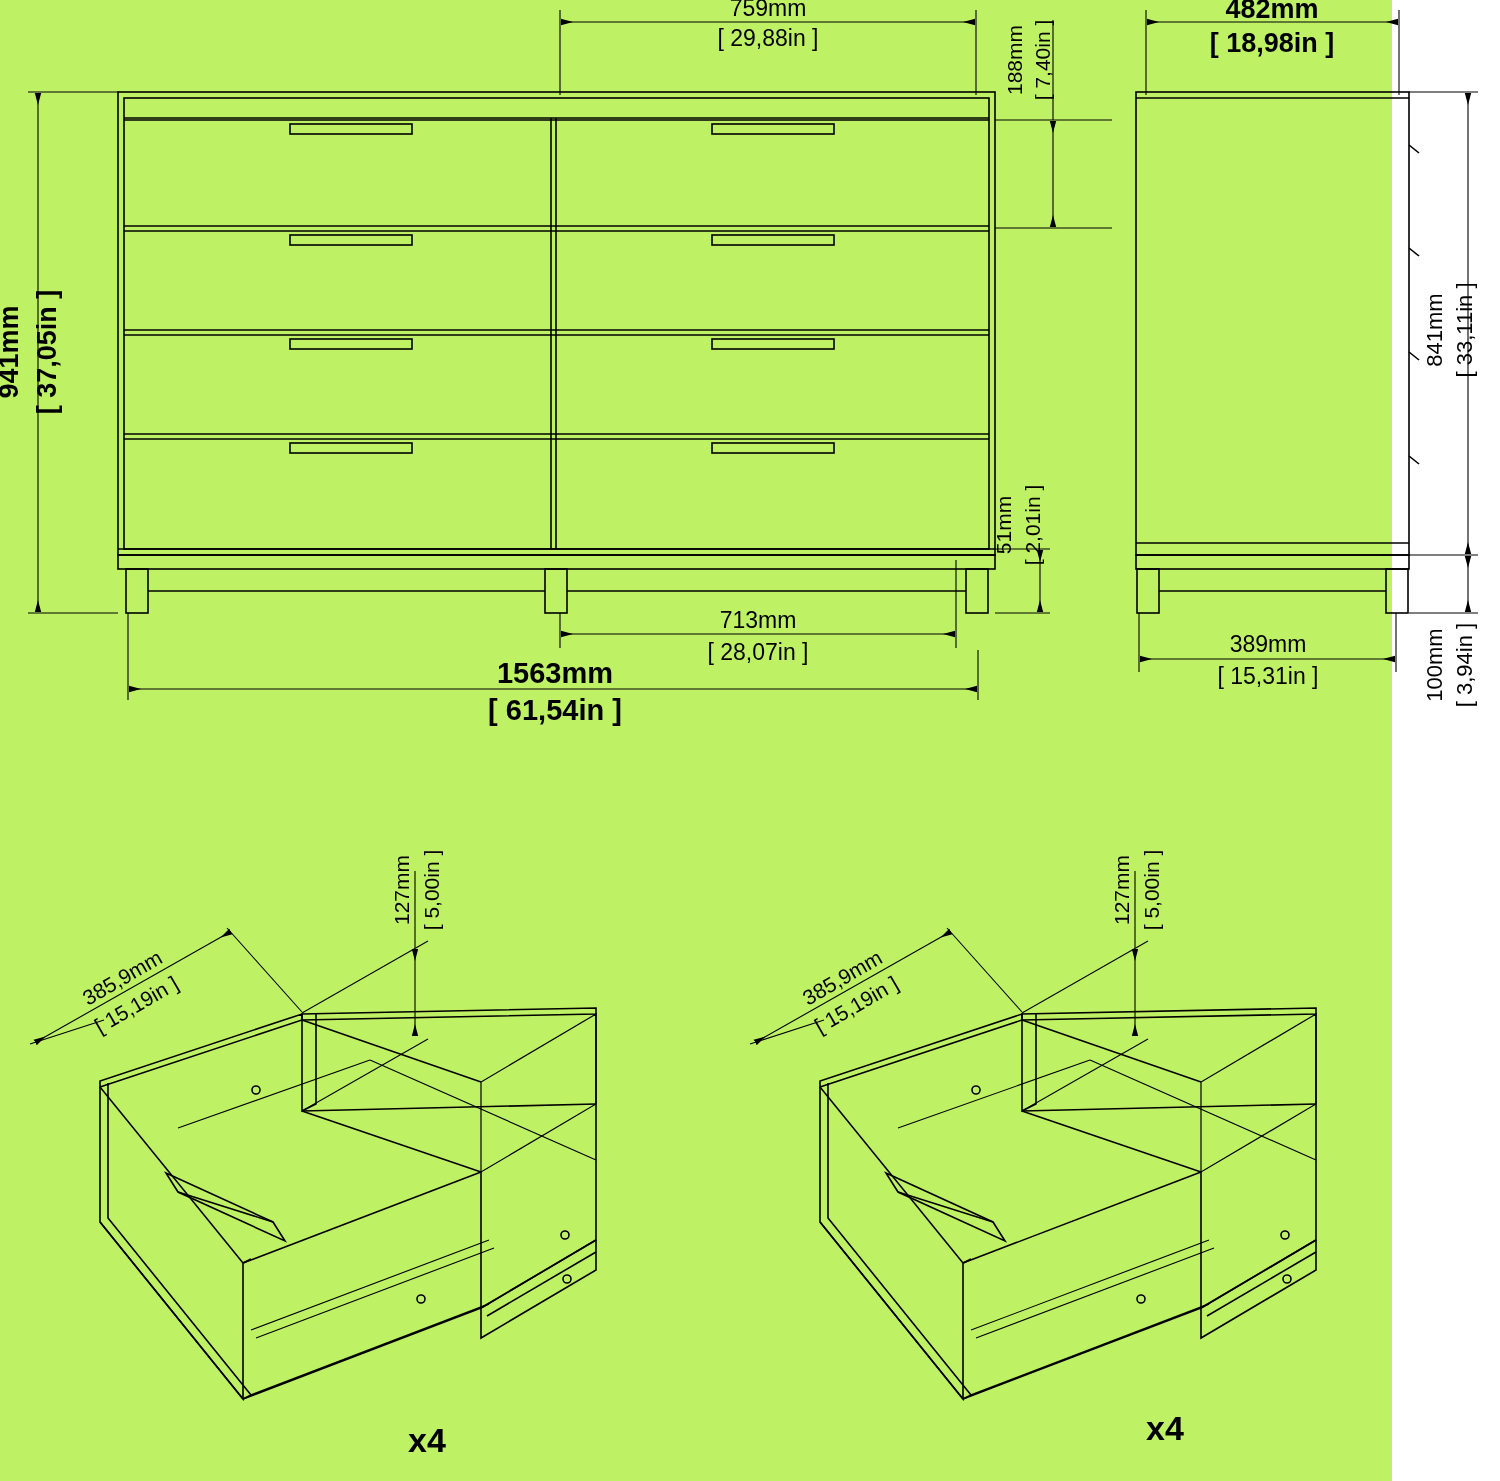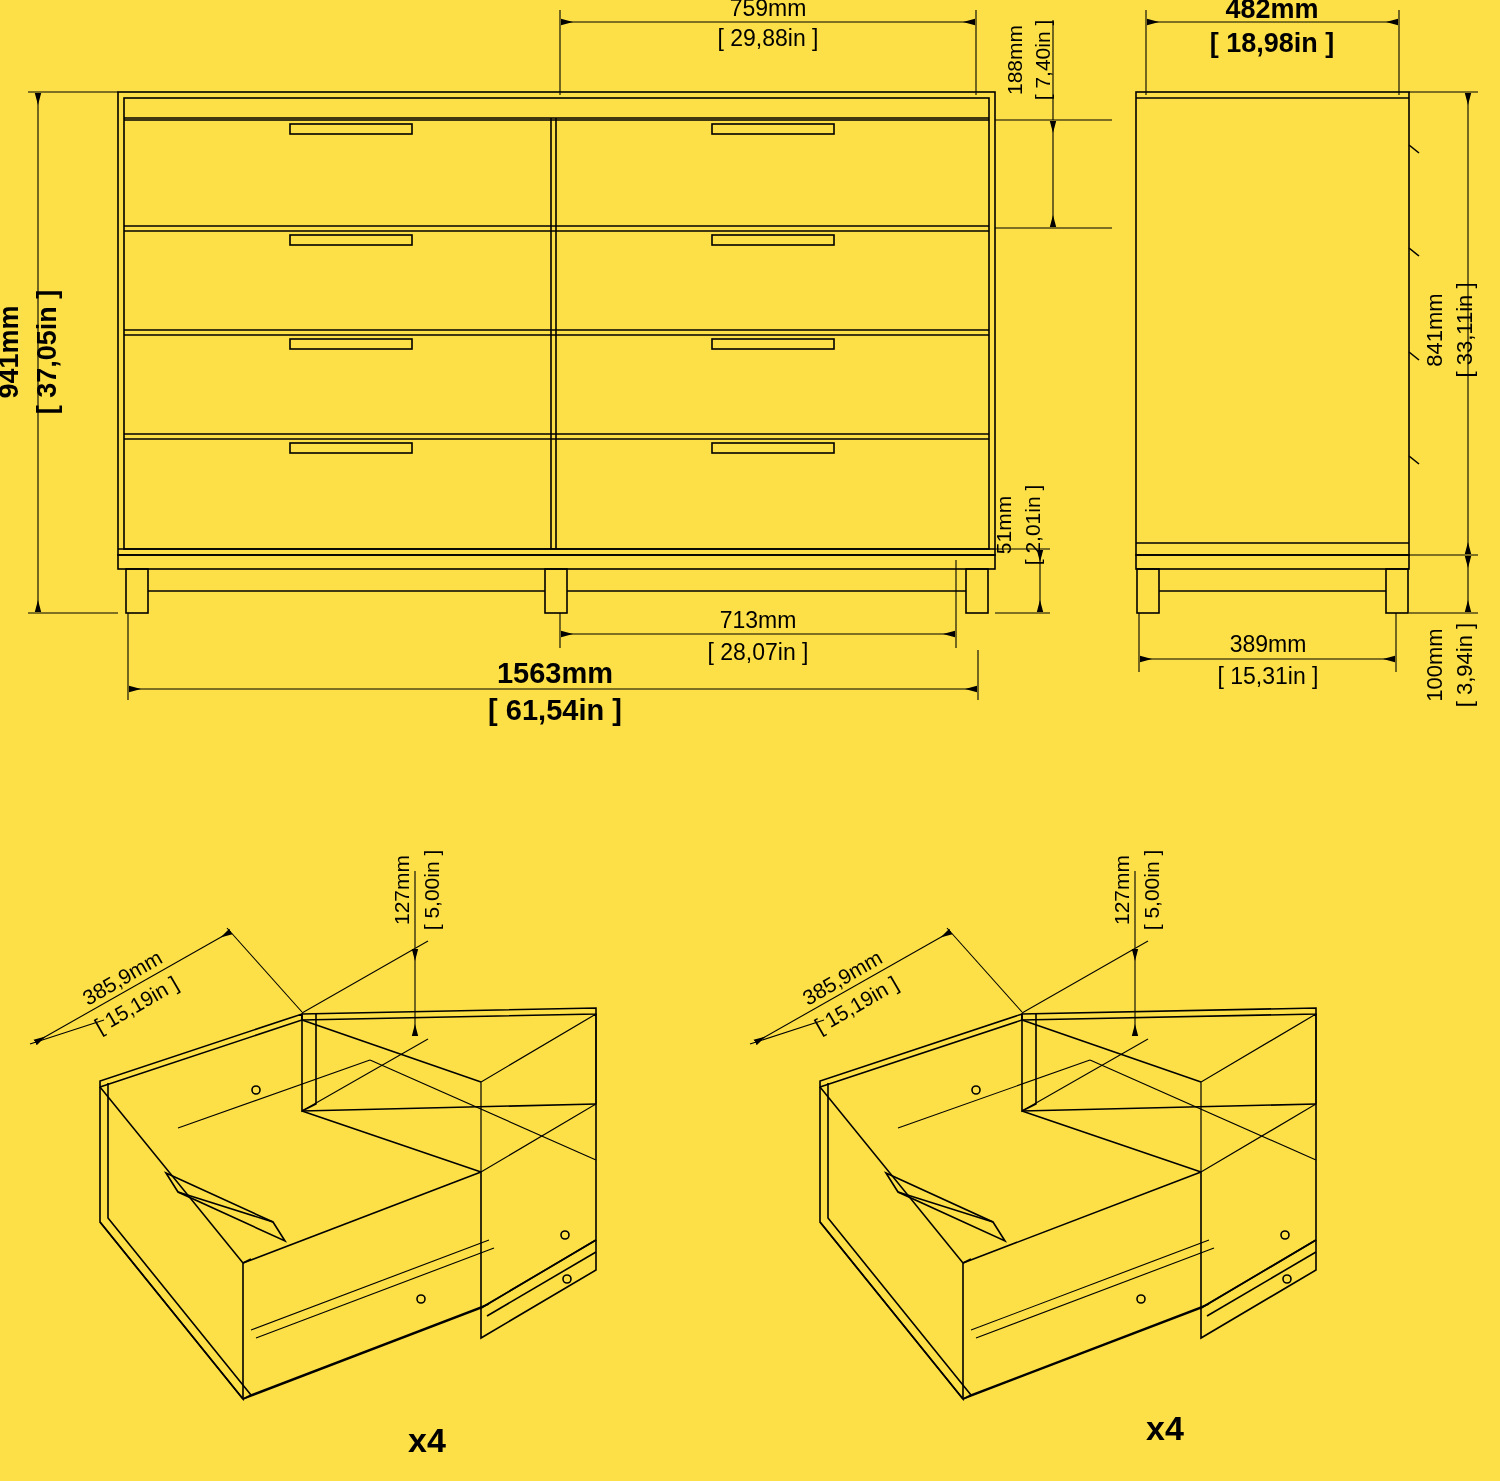--- a/index.html
+++ b/index.html
@@ -11,23 +11,23 @@
   body {
     width: 1500px;
     height: 1481px;
     font-family: "Liberation Sans", sans-serif;
     color: #000000;
     overflow: hidden;
     position: relative;
   }
   #sheet {
     position: relative;
-    width: 1500px;
+    width: 1392px;
     height: 1481px;
-    background: #fde047;
+    background: #bef264;
     text-align: center;
   }
   #sheet svg {
     position: absolute;
     top: 0;
     left: 0;
     width: 1500px;
     height: 1481px;
     display: block;
   }

